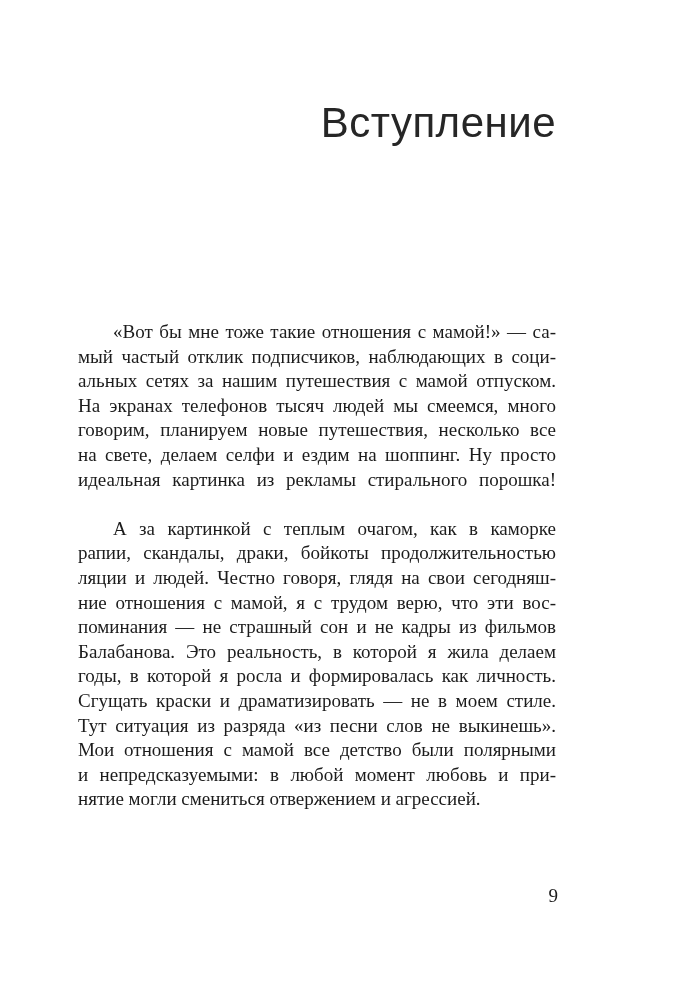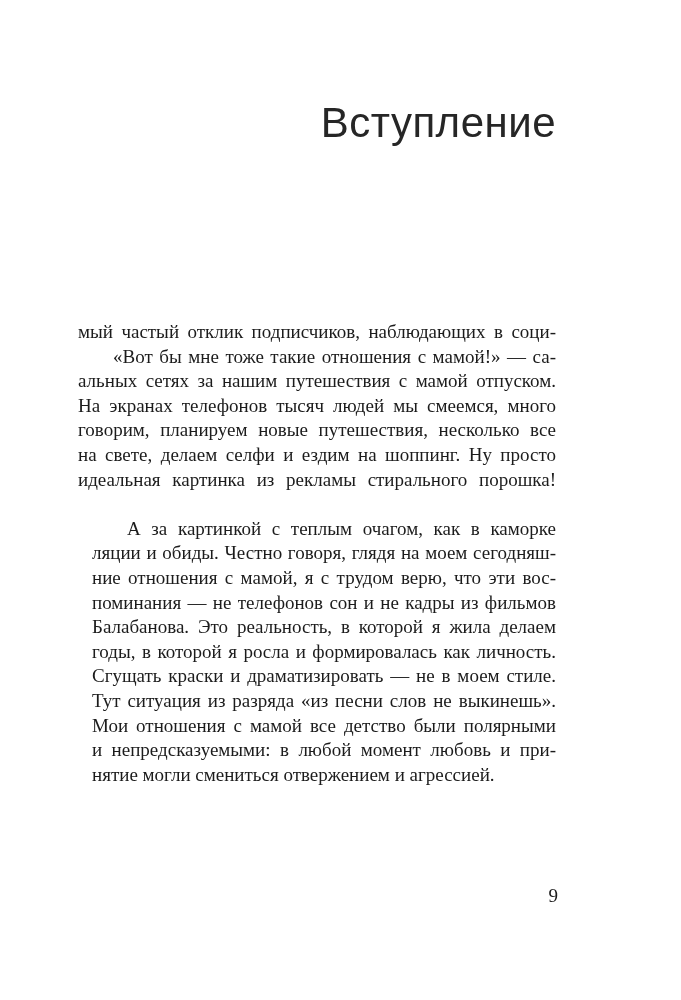--- a/index.html
+++ b/index.html
@@ -30,21 +30,20 @@
     position: absolute;
     left: 78px;
     top: 320px;
     width: 478px;
     font-family: "Liberation Serif", serif;
     font-size: 19px;
     color: #1c1c1c;
   }
   .para + .para {
     margin-top: 24.6px;
-    margin-left: 14px;
   }
   .ln {
     line-height: 24.6px;
     height: 24.6px;
     overflow: hidden;
     text-align: justify;
     text-align-last: justify;
   }
   .ln.first {
     text-indent: 35px;
@@ -67,34 +66,35 @@
 </head>
 <body>
 
 <div class="page">
 
   <div class="chapter-title">Вступление</div>
 
   <div class="body-text">
 
     <div class="para">
+      <div class="ln first">«Вот бы мне тоже такие отношения с мамой!» — са-</div>
       <div class="ln">мый частый отклик подписчиков, наблюдающих в соци-</div>
-      <div class="ln first">«Вот бы мне тоже такие отношения с мамой!» — са-</div>
       <div class="ln">альных сетях за нашим путешествия с мамой отпуском.</div>
       <div class="ln">На экранах телефонов тысяч людей мы смеемся, много</div>
       <div class="ln">говорим, планируем новые путешествия, несколько все</div>
       <div class="ln">на свете, делаем селфи и ездим на шоппинг. Ну просто</div>
       <div class="ln">идеальная картинка из рекламы стирального порошка!</div>
     </div>
 
     <div class="para">
       <div class="ln first">А за картинкой с теплым очагом, как в каморке</div>
-      <div class="ln">ляции и обиды. Честно говоря, глядя на моем сегодняш-</div>
+      <div class="ln">рапии, скандалы, драки, бойкоты продолжительностью</div>
+      <div class="ln">ляции и людей. Честно говоря, глядя на свои сегодняш-</div>
       <div class="ln">ние отношения с мамой, я с трудом верю, что эти вос-</div>
-      <div class="ln">поминания — не телефонов сон и не кадры из фильмов</div>
+      <div class="ln">поминания — не страшный сон и не кадры из фильмов</div>
       <div class="ln">Балабанова. Это реальность, в которой я жила делаем</div>
       <div class="ln">годы, в которой я росла и формировалась как личность.</div>
       <div class="ln">Сгущать краски и драматизировать — не в моем стиле.</div>
       <div class="ln">Тут ситуация из разряда «из песни слов не выкинешь».</div>
       <div class="ln">Мои отношения с мамой все детство были полярными</div>
       <div class="ln">и непредсказуемыми: в любой момент любовь и при-</div>
       <div class="ln last">нятие могли смениться отвержением и агрессией.</div>
     </div>
 
   </div>

